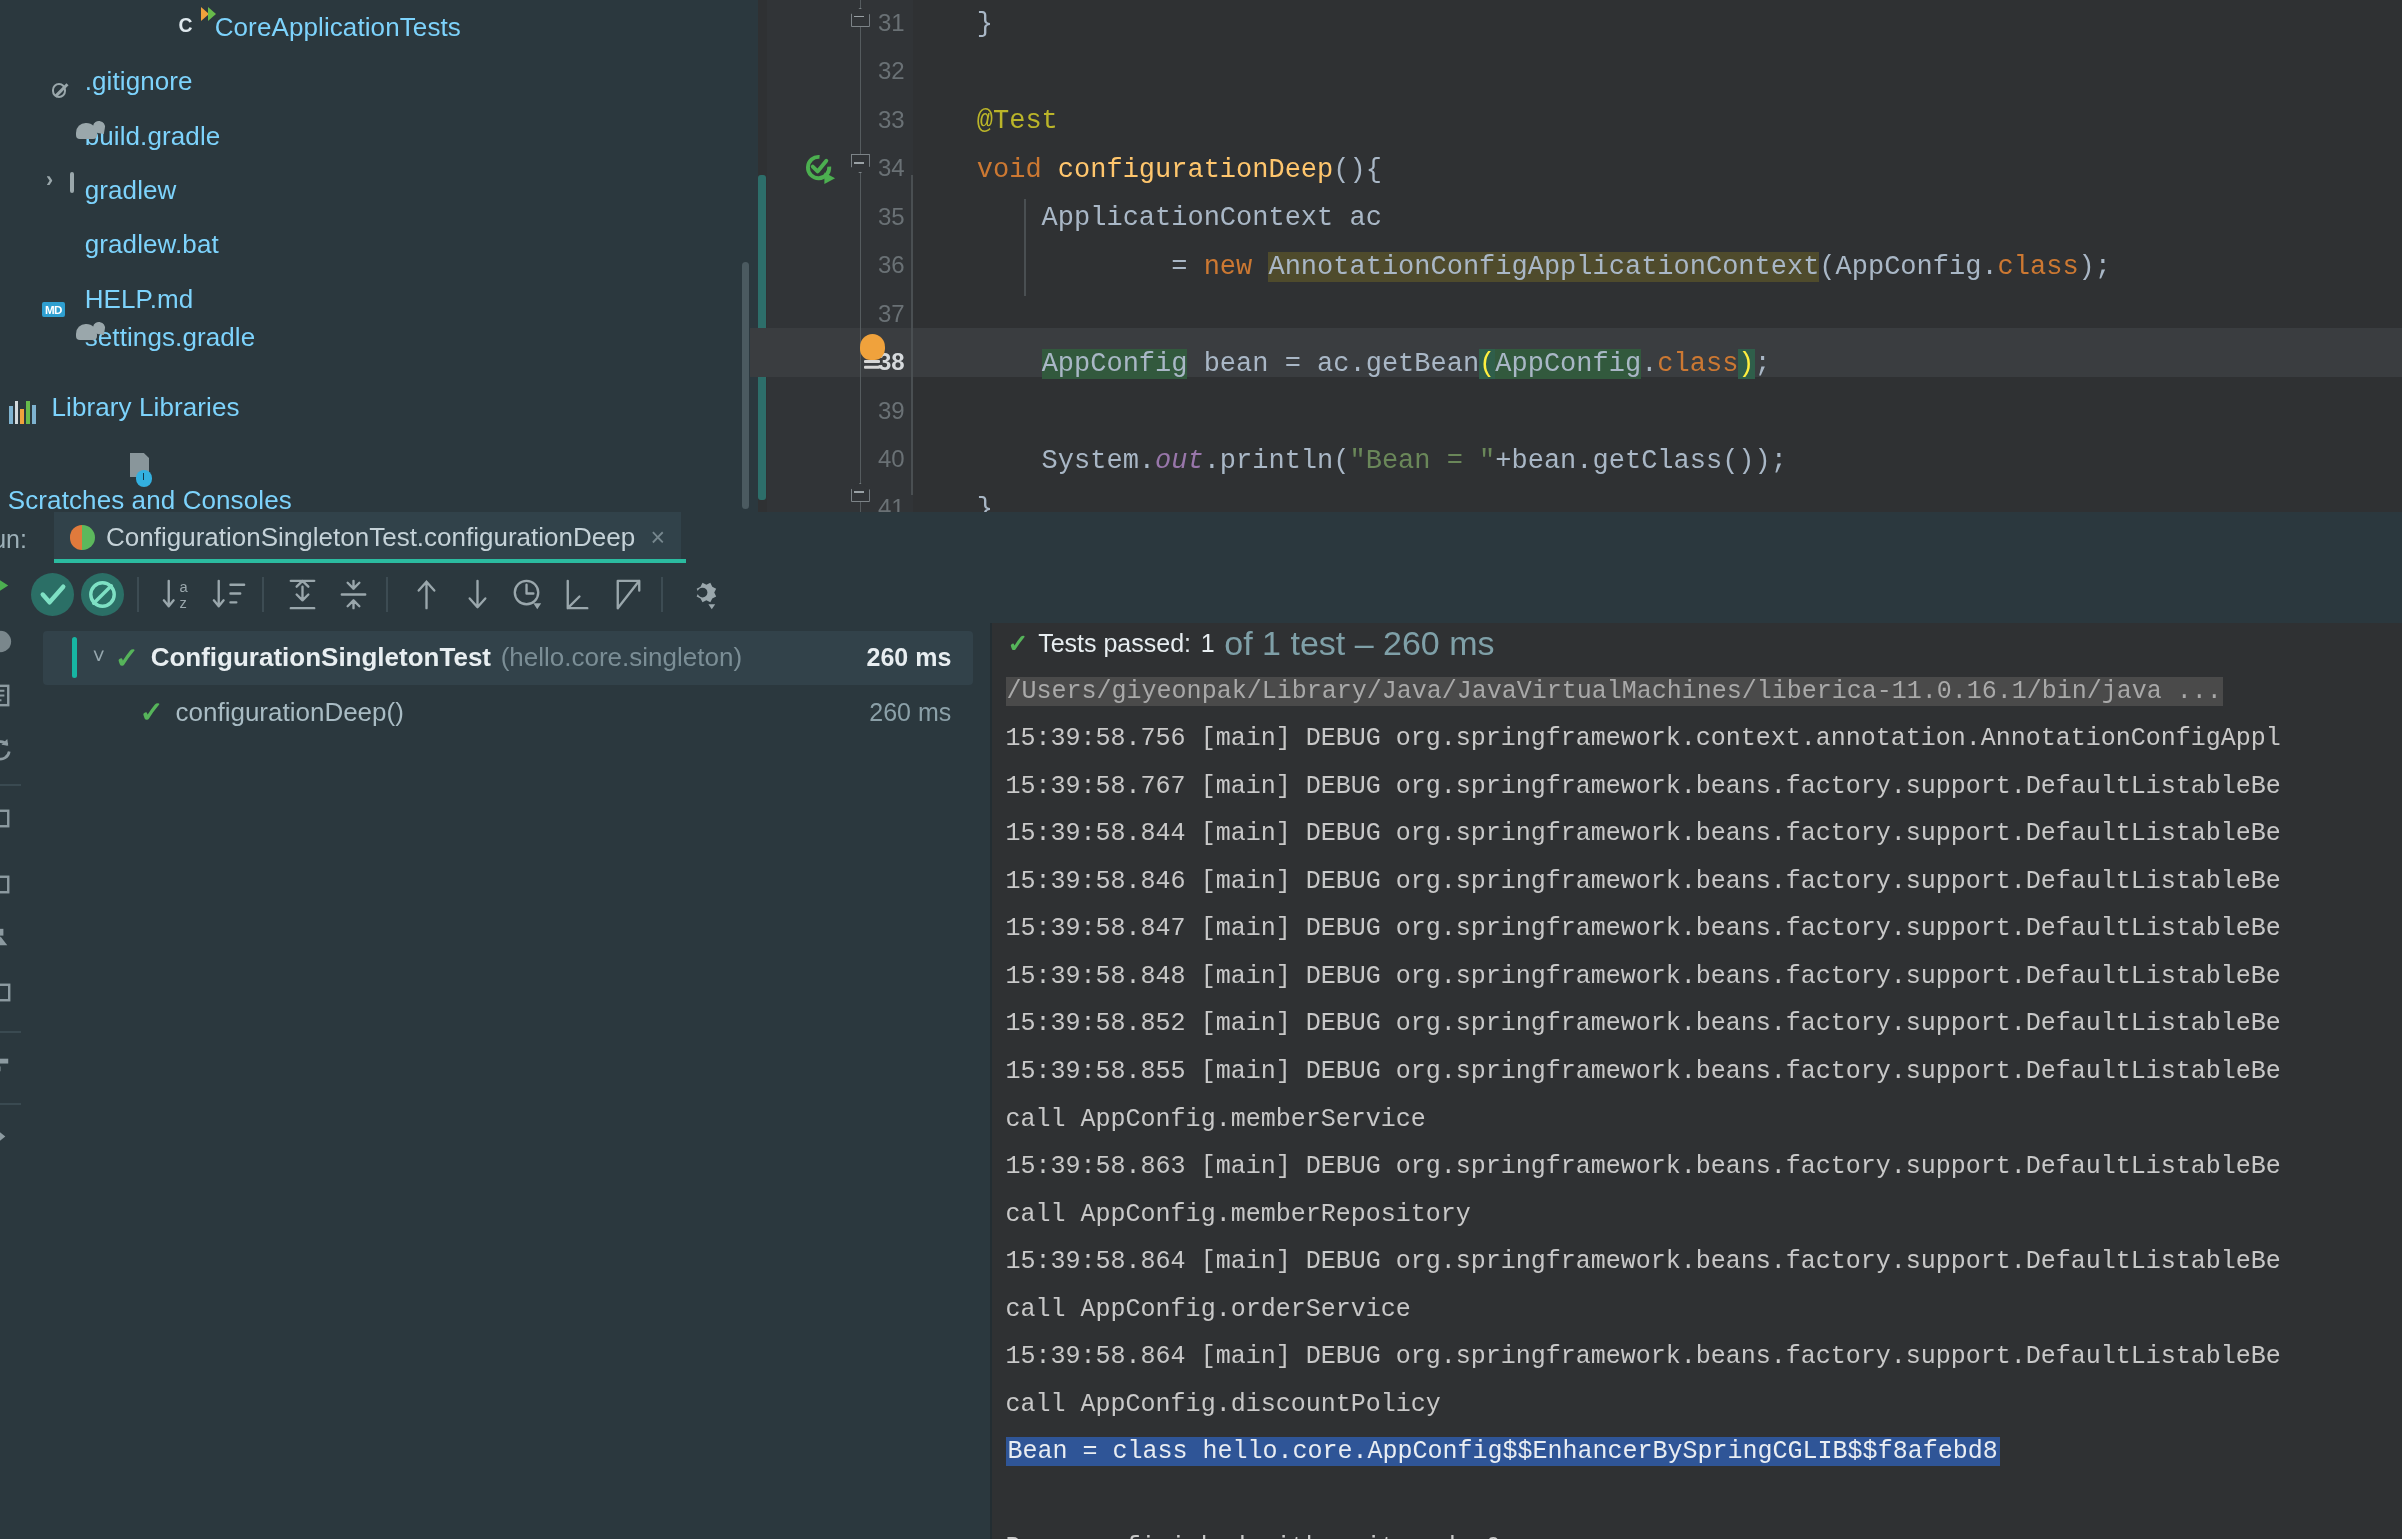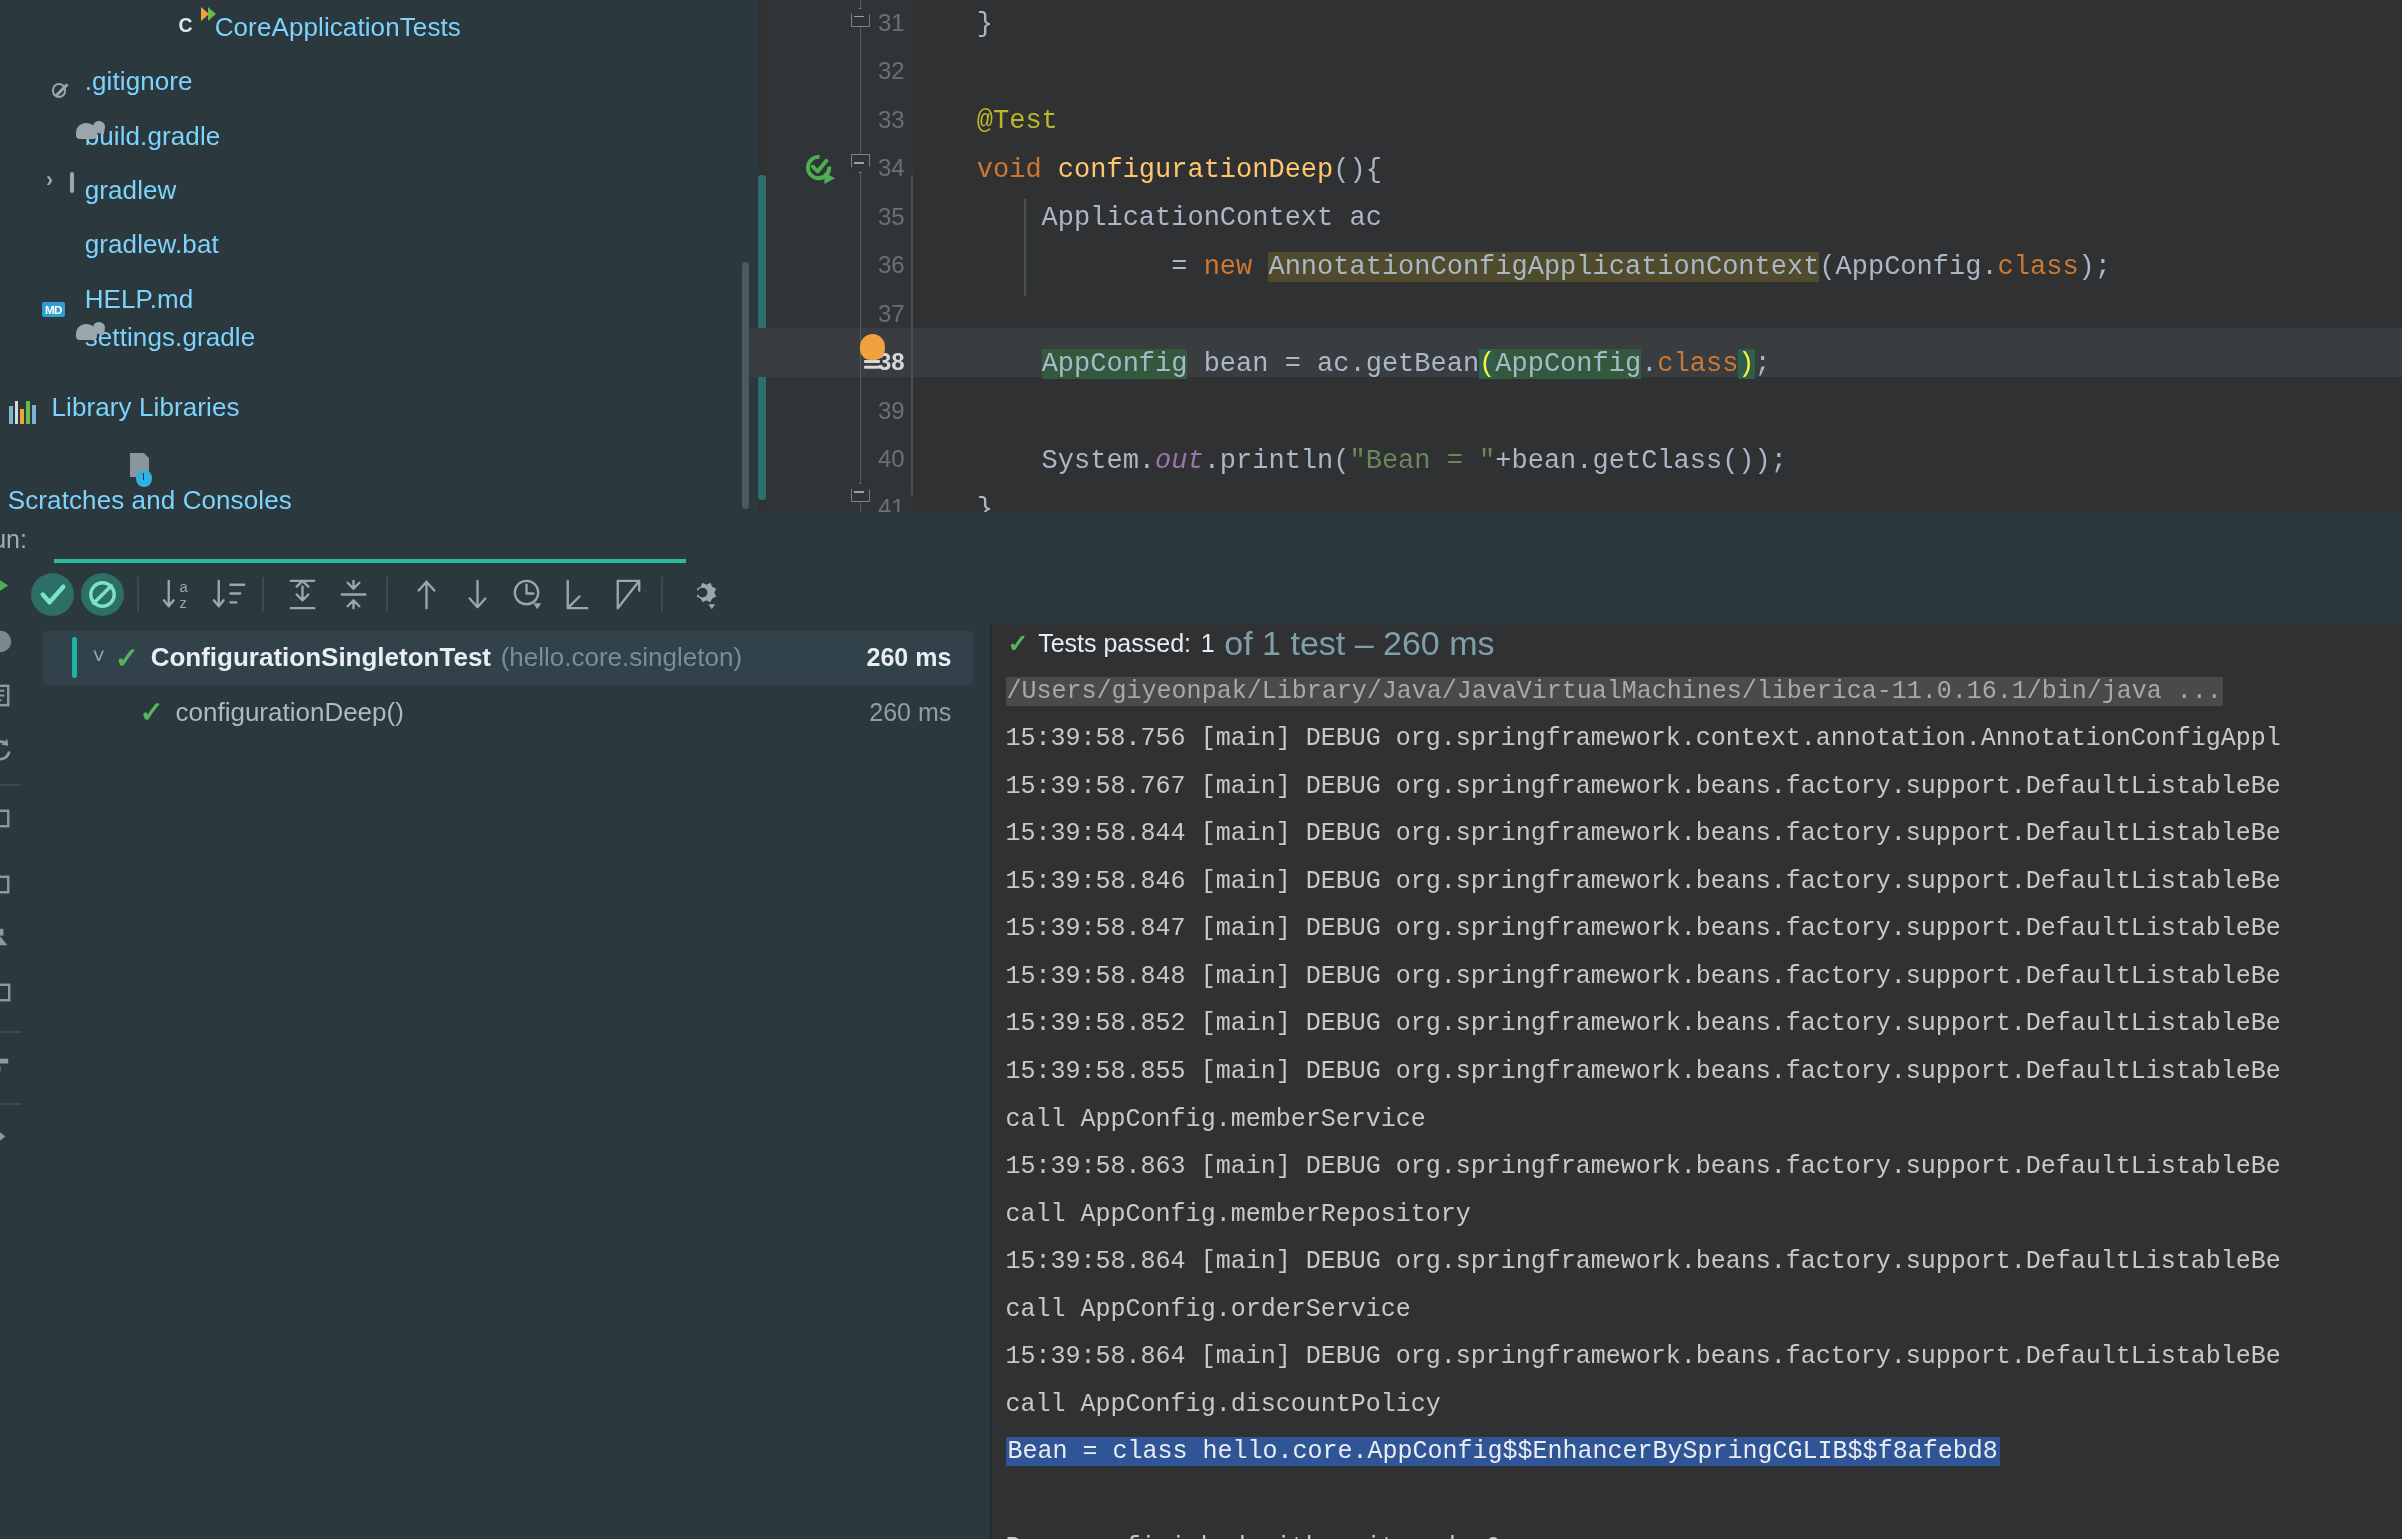--- a/index.html
+++ b/index.html
@@ -248,20 +248,25 @@
           <div class="codeline mono" style="top: 388px;">&nbsp;</div>
           <div class="codeline mono" style="top: 437px;">        System.<span class="k-fld">out</span>.println(<span class="k-str">"Bean = "</span>+bean.getClass());</div>
           <div class="codeline mono" style="top: 485px;">    }</div>
         </div>
     </div>
   </div>
 </div>
 
 <div id="runtab-bar">
   <div id="run-label">un:</div>
+  <div id="run-tab">
+    <span class="tab-icon"></span>
+    <span id="run-tab-label">ConfigurationSingletonTest.configurationDeep</span>
+    <span id="run-tab-close">×</span>
+  </div>
   <div id="run-tab-underline" style="width: 632px;"></div>
 </div>
 
 <div id="run-panel">
 
   <div id="vstrip">
     <svg class="vicon" style="top:7.8px;" viewBox="0 0 30 30">
         <path d="M9 6 l14 9 l-14 9 z" fill="#4caf50"></path>
       </svg>
     <svg class="vicon" style="top:64px;" viewBox="0 0 30 30">

